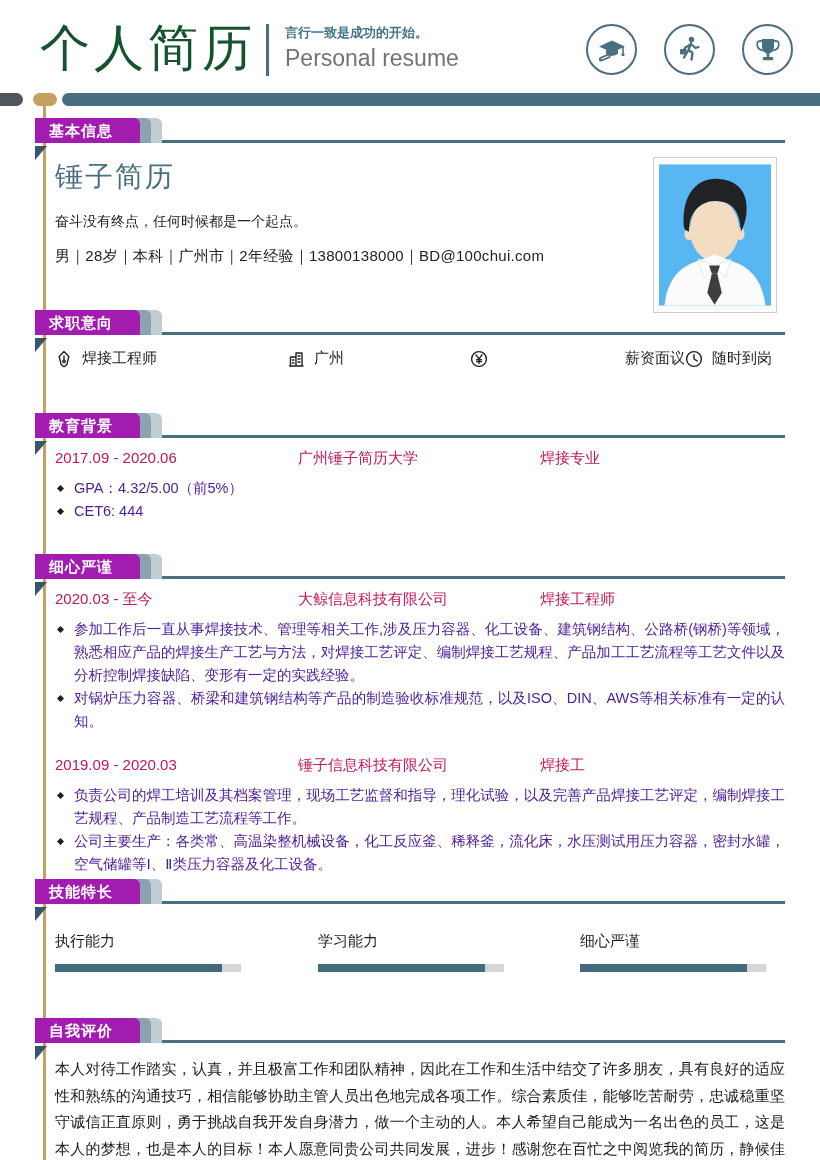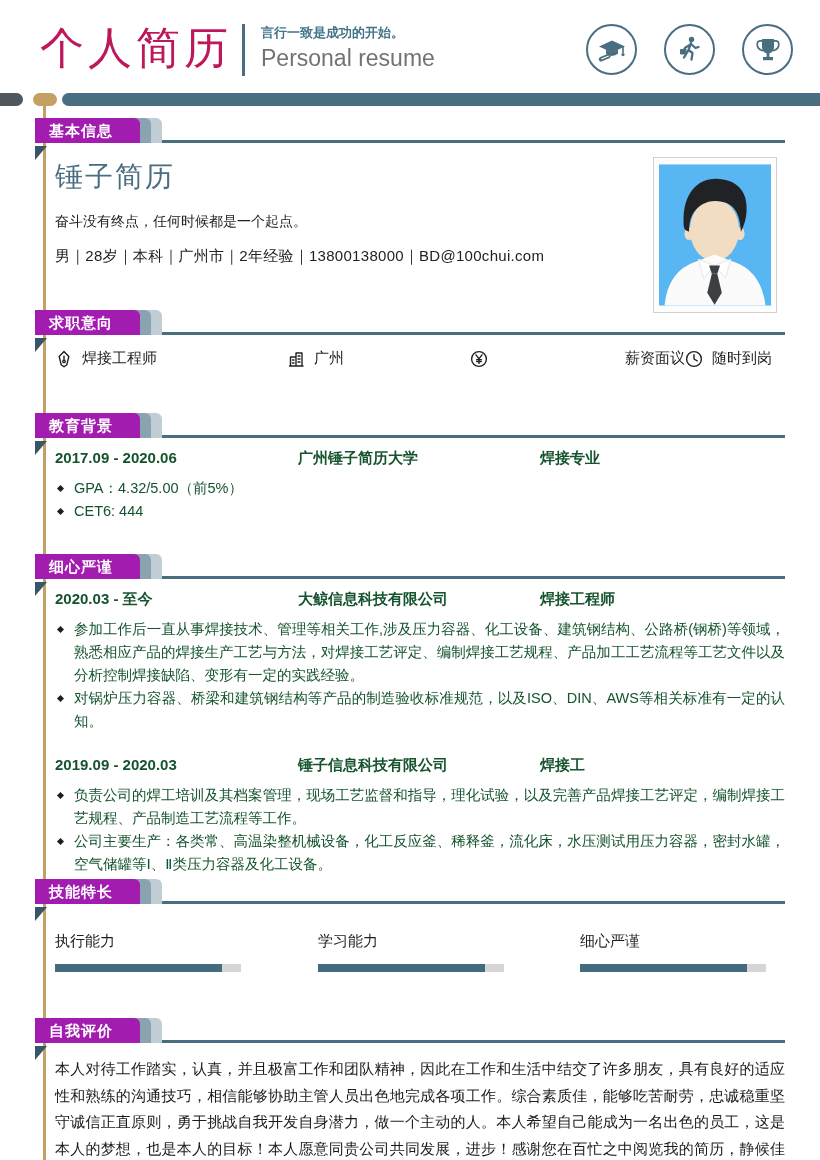--- a/index.html
+++ b/index.html
@@ -2,21 +2,21 @@
 <html><head>
 <meta charset="utf-8">
 <style>
   * { margin:0; padding:0; box-sizing:border-box; }
   html,body { background:#fff; }
   body { font-family:"Liberation Sans","DejaVu Sans",sans-serif; color:#222; }
   #page { position:relative; width:820px; height:1160px; background:#fff; overflow:hidden; margin:0 auto; }
 
   
   .header { position:relative; height:93px; padding:20px 0 0 40px; display:flex; align-items:flex-start; }
-  .main-title { font-size:44px; line-height:56px; color:#be185d; letter-spacing:4px; font-weight:500; }
+  .main-title { font-size:50px; line-height:56px; color:#14532d; letter-spacing:4px; font-weight:500; }
   .title-divider { width:3px; height:52px; background:#4a6e81; margin:4px 16px 0 10px; }
   .title-sub { padding-top:4px; }
   .tagline { font-size:13px; font-weight:bold; color:#42758a; }
   .subtitle { font-size:23px; color:#737373; margin-top:3px; }
   .header-icons { position:absolute; right:27px; top:24px; display:flex; gap:27px; }
   .circle-icon { width:51px; height:51px; border:2.5px solid #4a6e81; border-radius:50%;
                  display:flex; align-items:center; justify-content:center; background:#fff; }
 
   
   .deco-bar { position:absolute; top:93px; left:0; width:820px; height:13px; }
@@ -52,24 +52,24 @@
   .body-intent { height:77px; }
   .intent-row { display:flex; padding-top:14px; align-items:center; }
   .intent-item { display:flex; align-items:center; gap:9px; }
   .intent-item:nth-child(1){ width:232px; } .intent-item:nth-child(2){ width:183px; }
   .intent-item:nth-child(3){ width:215px;justify-content:space-between; }
   .intent-label { font-size:15px; color:#1e1e1e; }
 
   
   .body-edu { height:115px; } .body-work { height:299px; }
   .row3 { display:grid; grid-template-columns:243px 242px 1fr; padding-top:11px; }
-  .row3 span { font-size:15px; font-weight:bold; color:#14532d; }
+  .row3 span { font-size:15px; font-weight:normal; color:#be185d; }
   ul.bullets { list-style:none; margin-top:9px; }
   ul.bullets li { position:relative; padding-left:19px; font-size:14.5px; line-height:23px;
-                  color:#14532d; text-align:justify; }
+                  color:#4c1d95; text-align:justify; }
   ul.bullets li::before { content:""; position:absolute; left:3px; top:9px; width:5px; height:5px;
                           background:#1e1e1e; transform:rotate(45deg); }
   .job2 { margin-top:12px; }
 
   
   .body-skills { height:113px; }
   .skills-row { display:flex; padding-top:28px; }
   .skill { } 
   .skill:nth-child(1){ width:263px; } .skill:nth-child(2){ width:262px; }
   .skill-label { font-size:15px; color:#1e1e1e; }

